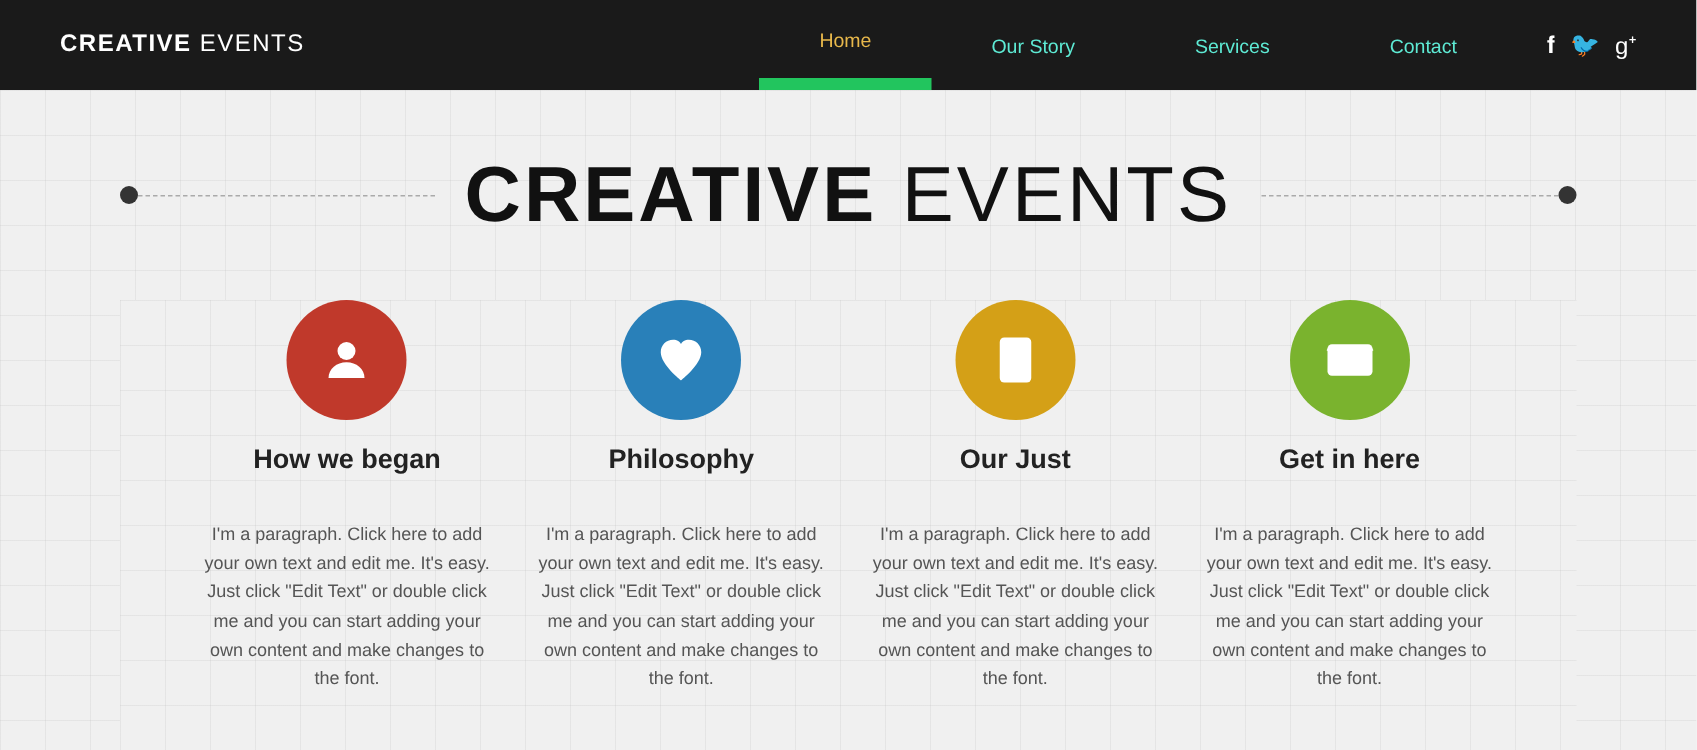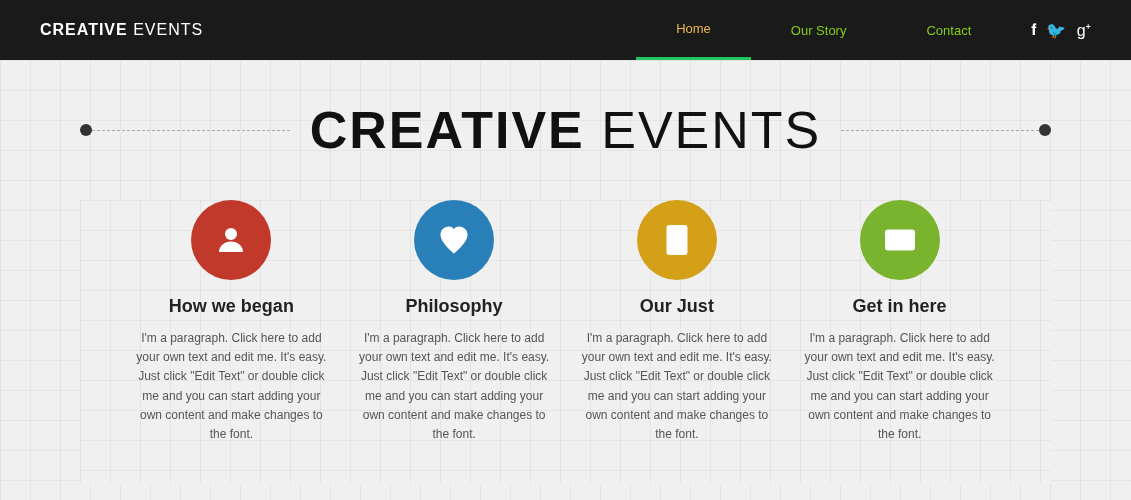--- a/index.html
+++ b/index.html
@@ -20,30 +20,30 @@
       margin-right: auto;
       letter-spacing: 1px;
     }
     .nav-logo strong { font-weight: 900; }
     .nav-links {
       display: flex;
       gap: 0;
       align-items: center;
     }
     .nav-link {
-      color: #84cc16;
+      color: #5eead4;
       text-decoration: none;
       font-size: 13px;
       padding: 0 40px;
       height: 60px;
       display: flex;
       align-items: center;
       cursor: pointer;
     }
-    .nav-link.active { color: #e8b84b; border-bottom: 3px solid #22c55e; }
+    .nav-link.active { color: #e8b84b; border-bottom: 8px solid #22c55e; }
     .nav-social {
       display: flex;
       align-items: center;
       gap: 10px;
       margin-left: 20px;
     }
     .nav-social span {
       color: #fff;
       font-size: 16px;
       cursor: pointer;
@@ -117,38 +117,39 @@
     .feature-icon svg { width: 36px; height: 36px; fill: #fff; }
     .icon-red { background: #c0392b; }
     .icon-teal { background: #2980b9; }
     .icon-gold { background: #d4a017; }
     .icon-green { background: #7ab32e; }
 
     .feature-title {
       font-size: 18px;
       font-weight: 700;
       color: #222;
-      margin-bottom: 12px;
+      margin-bottom: 30px;
     }
     .feature-text {
       font-size: 12px;
       color: #555;
       line-height: 1.6;
     }
   </style>
 </head>
 <body>
 
 <nav>
   <div class="nav-logo">
     <strong>CREATIVE</strong><span> EVENTS</span>
   </div>
   <div class="nav-links">
     <a class="nav-link active">Home</a>
     <a class="nav-link">Our Story</a>
+    <a class="nav-link">Services</a>
     <a class="nav-link">Contact</a>
   </div>
   <div class="nav-social">
     <span>𝐟</span>
     <span>🐦</span>
     <span>g⁺</span>
   </div>
 </nav>
 
 <div class="hero">

